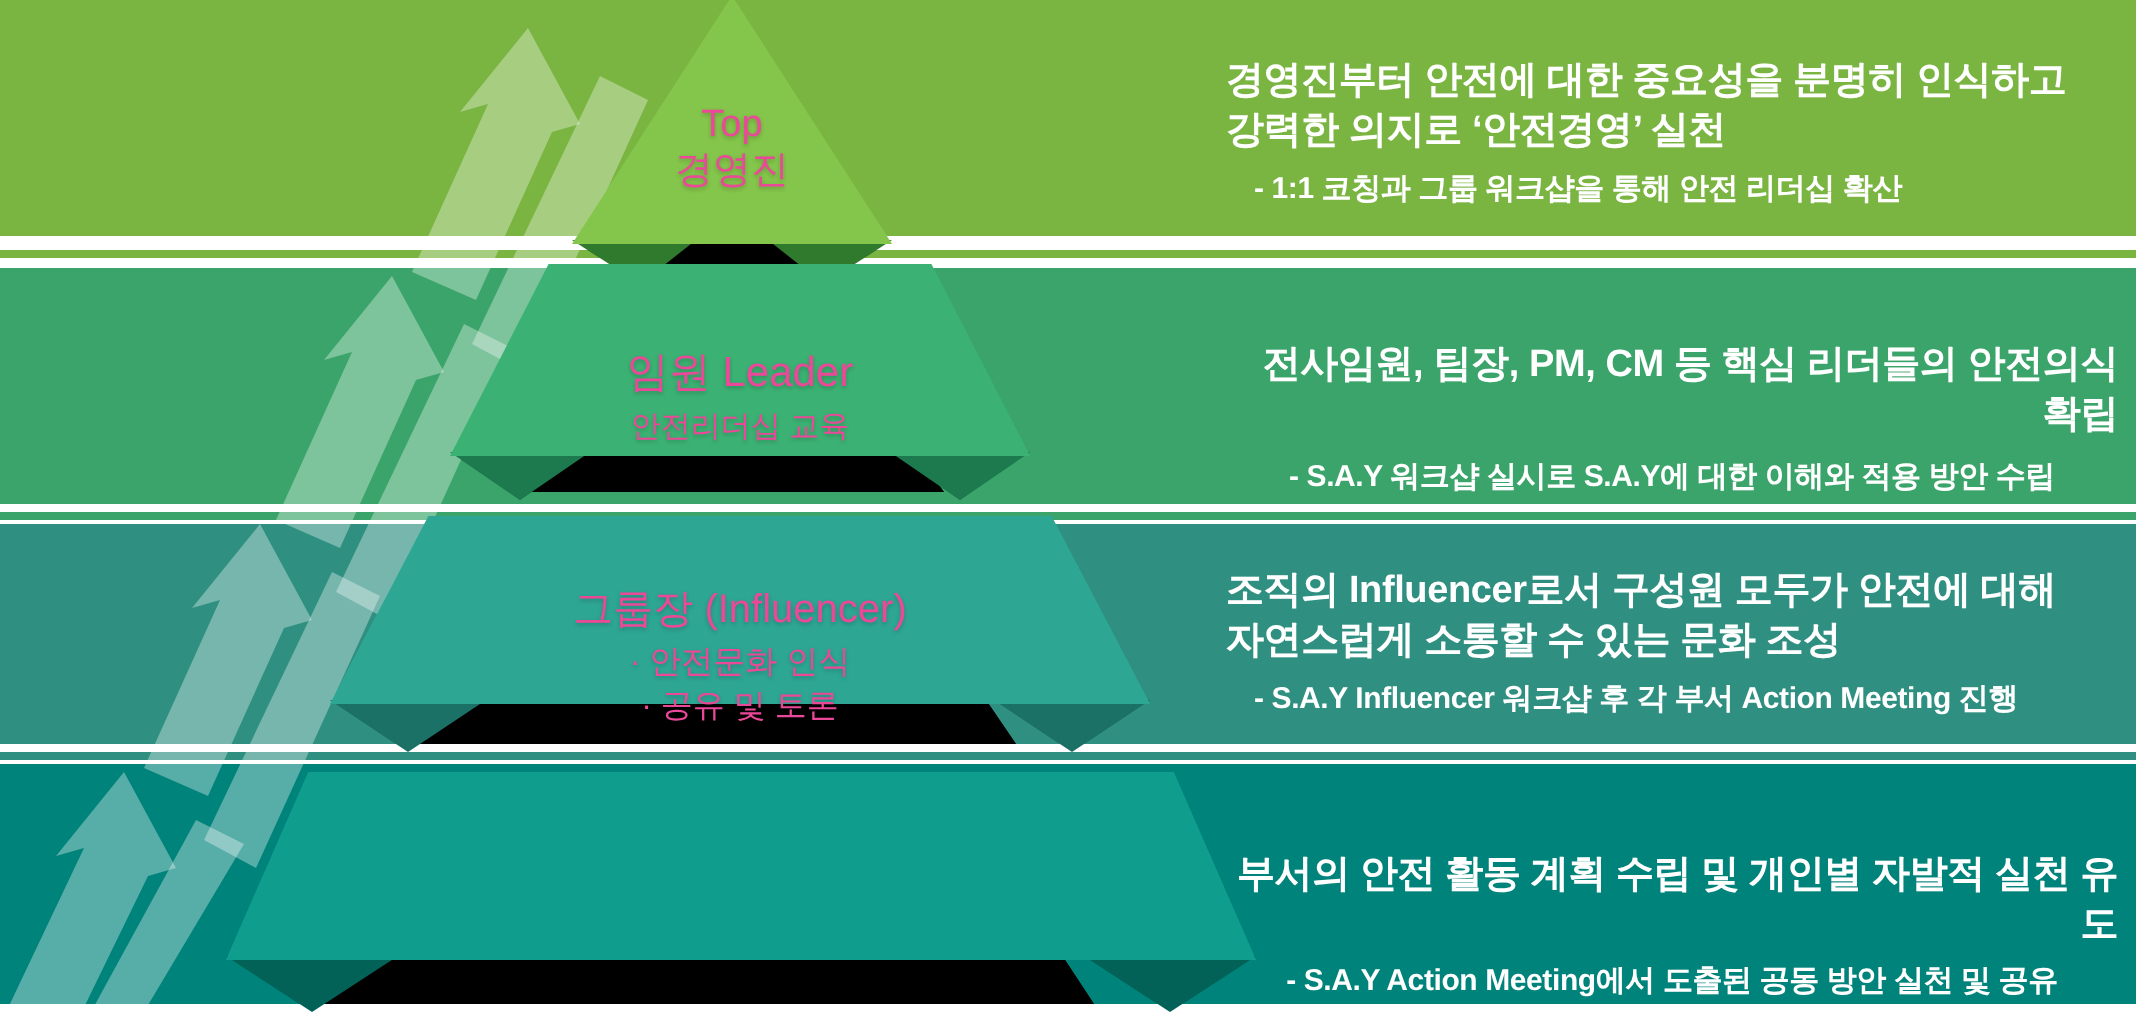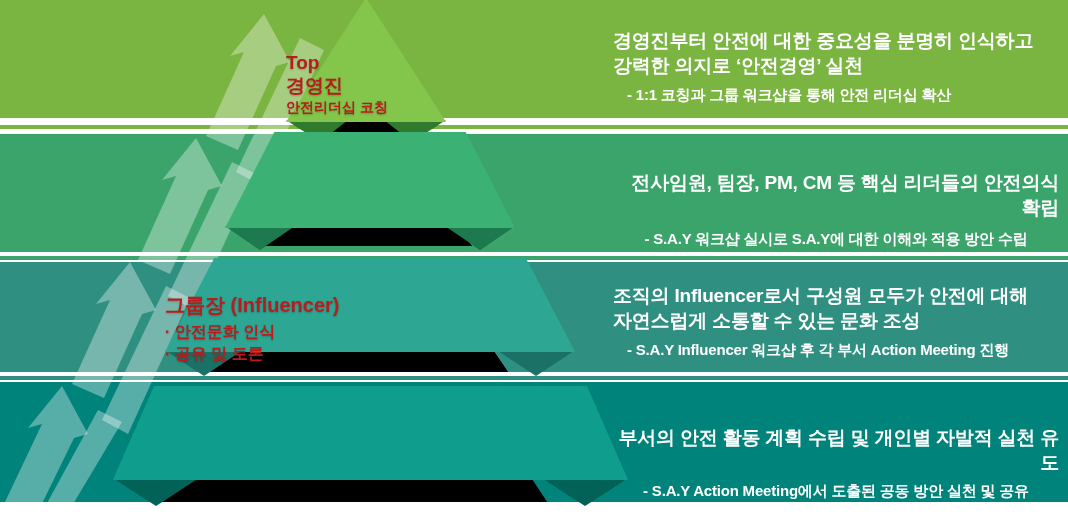--- a/index.html
+++ b/index.html
@@ -65,22 +65,22 @@
   .s1{left:310px;top:120px;width:115px;height:18px;clip-path:polygon(10% 0,90% 0,100% 100%,0 100%);}
   .s2{left:262px;top:226px;width:210px;height:20px;clip-path:polygon(7% 0,93% 0,100% 100%,0 100%);}
   .s3{left:208px;top:350px;width:300px;height:22px;clip-path:polygon(5% 0,95% 0,100% 100%,0 100%);}
   .s4{left:152px;top:478px;width:395px;height:24px;clip-path:polygon(4% 0,96% 0,100% 100%,0 100%);}
 
   
   .arrows{position:absolute;left:0;top:0;width:1068px;height:516px;pointer-events:none;}
 
   
   .tier-label{
-    position:absolute;color:#b91c1c;text-align:left;
-    font-weight:bold;line-height:1.18;
+    position:absolute;color:#ec4899;text-align:center;
+    font-weight:normal;line-height:1.18;
     text-shadow:0 1px 2px rgba(0,0,0,.22);
     white-space:pre-line;
   }
   .tl-1{left:286px;top:30px;width:160px;font-size:19px;}
   .tl-1 .sub{font-size:14px;display:block;margin-top:2px;}
   .tl-2{left:225px;top:150px;width:290px;font-size:21px;}
   .tl-2 .sub{font-size:15px;display:block;margin-top:5px;}
   .tl-3{left:165px;top:270px;width:410px;font-size:20px;}
   .tl-3 .sub{font-size:16px;display:block;margin-top:4px;line-height:1.35;}
   .tl-4{left:113px;top:396px;width:515px;font-size:20px;}
@@ -179,23 +179,26 @@
   <div class="wedge w4r"></div>
 
   <div class="tier tier-4"></div>
   <div class="tier tier-3"></div>
   <div class="tier tier-2"></div>
   <div class="tier tier-1"></div>
 
   <div class="tier-label tl-1">
     <span>Top
 경영진</span>
-    <span class="sub">안전리더십 코칭</span>
-  </div>
-
+  </div>
+
+  <div class="tier-label tl-2">
+    <span>임원 Leader</span>
+    <span class="sub">안전리더십 교육</span>
+  </div>
 
   <div class="tier-label tl-3">
     <span>그룹장 (Influencer)</span>
     <span class="sub">· 안전문화 인식
 · 공유 및 토론</span>
   </div>
 
 
   <div class="desc d1">
     <div class="head">경영진부터 안전에 대한 중요성을 분명히 인식하고

